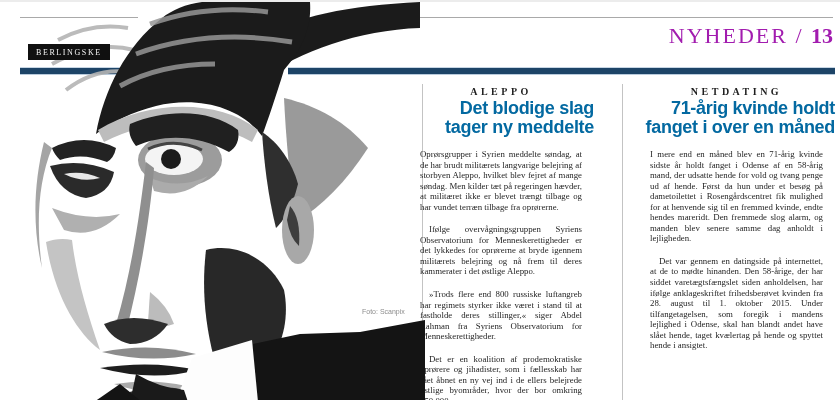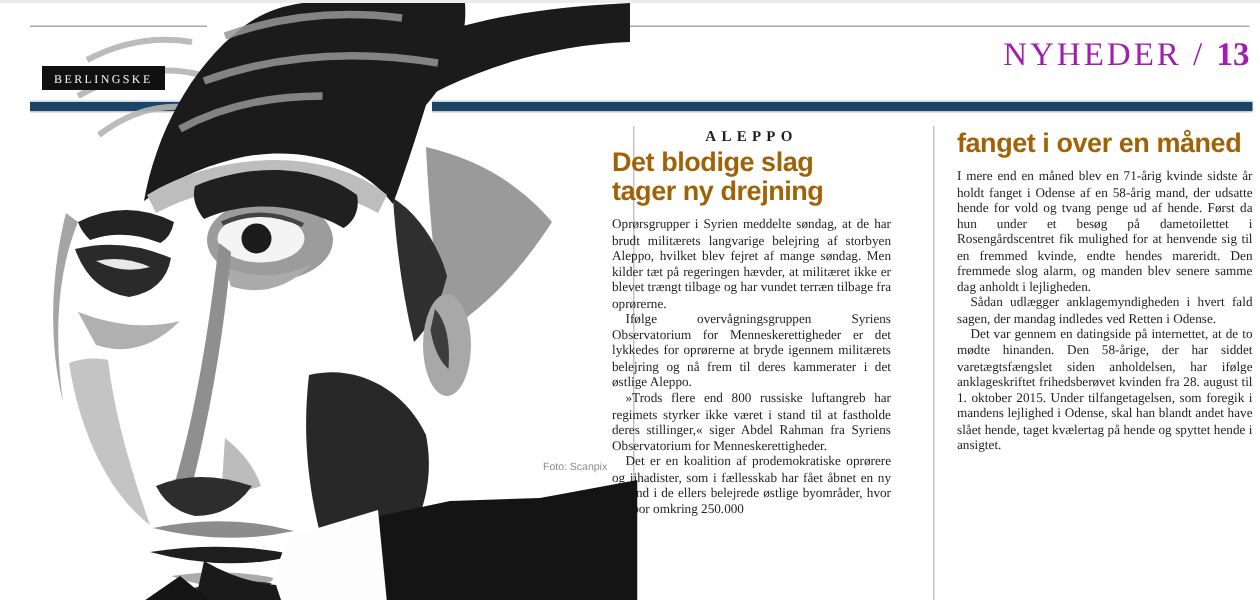--- a/index.html
+++ b/index.html
@@ -31,27 +31,27 @@
   .divider-1{left:422px;}
   .divider-2{left:622px;}
   .article{position:absolute; top:84px;}
   .article-1{left:408px; width:186px;}
   .article-2{left:638px; width:197px;}
   .kicker{
     text-align:center; font-family:"Liberation Serif", serif; font-size:10px;
     letter-spacing:3.5px; color:#1e1e1e; font-weight:bold; margin:0 0 2px 0;
   }
   .headline{
-    text-align:left; font-family:"Liberation Sans", sans-serif; font-weight:700;
-    font-size:18px; line-height:19px; letter-spacing:-0.3px; color:#a16207;
+    text-align:right; font-family:"Liberation Sans", sans-serif; font-weight:700;
+    font-size:18px; line-height:19px; letter-spacing:-0.3px; color:#0369a1;
     margin:0 0 7px 0;
   }
   .headline span{display:block;}
   .body-text p{
-    margin:0; font-family:"Liberation Serif", serif; font-size:8.8px;
+    margin:12px; font-family:"Liberation Serif", serif; font-size:8.8px;
     line-height:10.55px; text-align:justify; color:#1f1f1f;
   }
   .body-text p.indent{text-indent:9px;}
 </style>
 </head>
 <body>
 
 <div class="page">
 
   <div class="top-rule"></div>
@@ -127,34 +127,35 @@
 
   <div class="photo-credit">Foto: Scanpix</div>
 
   <div class="v-divider divider-1"></div>
   <div class="v-divider divider-2"></div>
 
   <div class="article article-1">
     <p class="kicker">ALEPPO</p>
     <h2 class="headline">
       <span>Det blodige slag</span>
-      <span>tager ny drejning</span>
+      <span>tager ny meddelte</span>
     </h2>
     <div class="body-text">
       <p>Oprørsgrupper i Syrien meddelte søndag, at de har brudt militærets langvarige belejring af storbyen Aleppo, hvilket blev fejret af mange søndag. Men kilder tæt på regeringen hævder, at militæret ikke er blevet trængt tilbage og har vundet terræn tilbage fra oprørerne.</p>
       <p class="indent">Ifølge overvågningsgruppen Syriens Observatorium for Menneskerettigheder er det lykkedes for oprørerne at bryde igennem militærets belejring og nå frem til deres kammerater i det østlige Aleppo.</p>
       <p class="indent">»Trods flere end 800 russiske luftangreb har regimets styrker ikke været i stand til at fastholde deres stillinger,« siger Abdel Rahman fra Syriens Observatorium for Menneskerettigheder.</p>
       <p class="indent">Det er en koalition af prodemokratiske oprørere og jihadister, som i fællesskab har fået åbnet en ny vej ind i de ellers belejrede østlige byområder, hvor der bor omkring 250.000</p>
     </div>
   </div>
 
   <div class="article article-2">
+    <p class="kicker">NETDATING</p>
     <h2 class="headline">
+      <span>71-årig kvinde holdt</span>
       <span>fanget i over en måned</span>
     </h2>
     <div class="body-text">
       <p>I mere end en måned blev en 71-årig kvinde sidste år holdt fanget i Odense af en 58-årig mand, der udsatte hende for vold og tvang penge ud af hende. Først da hun under et besøg på dametoilettet i Rosengårdscentret fik mulighed for at henvende sig til en fremmed kvinde, endte hendes mareridt. Den fremmede slog alarm, og manden blev senere samme dag anholdt i lejligheden.</p>
-      <p class="indent">Sådan udlægger anklagemyndigheden i hvert fald sagen, der mandag indledes ved Retten i Odense.</p>
       <p class="indent">Det var gennem en datingside på internettet, at de to mødte hinanden. Den 58-årige, der har siddet varetægtsfængslet siden anholdelsen, har ifølge anklageskriftet frihedsberøvet kvinden fra 28. august til 1. oktober 2015. Under tilfangetagelsen, som foregik i mandens lejlighed i Odense, skal han blandt andet have slået hende, taget kvælertag på hende og spyttet hende i ansigtet.</p>
     </div>
   </div>
 
 </div>
 
 </body></html>

